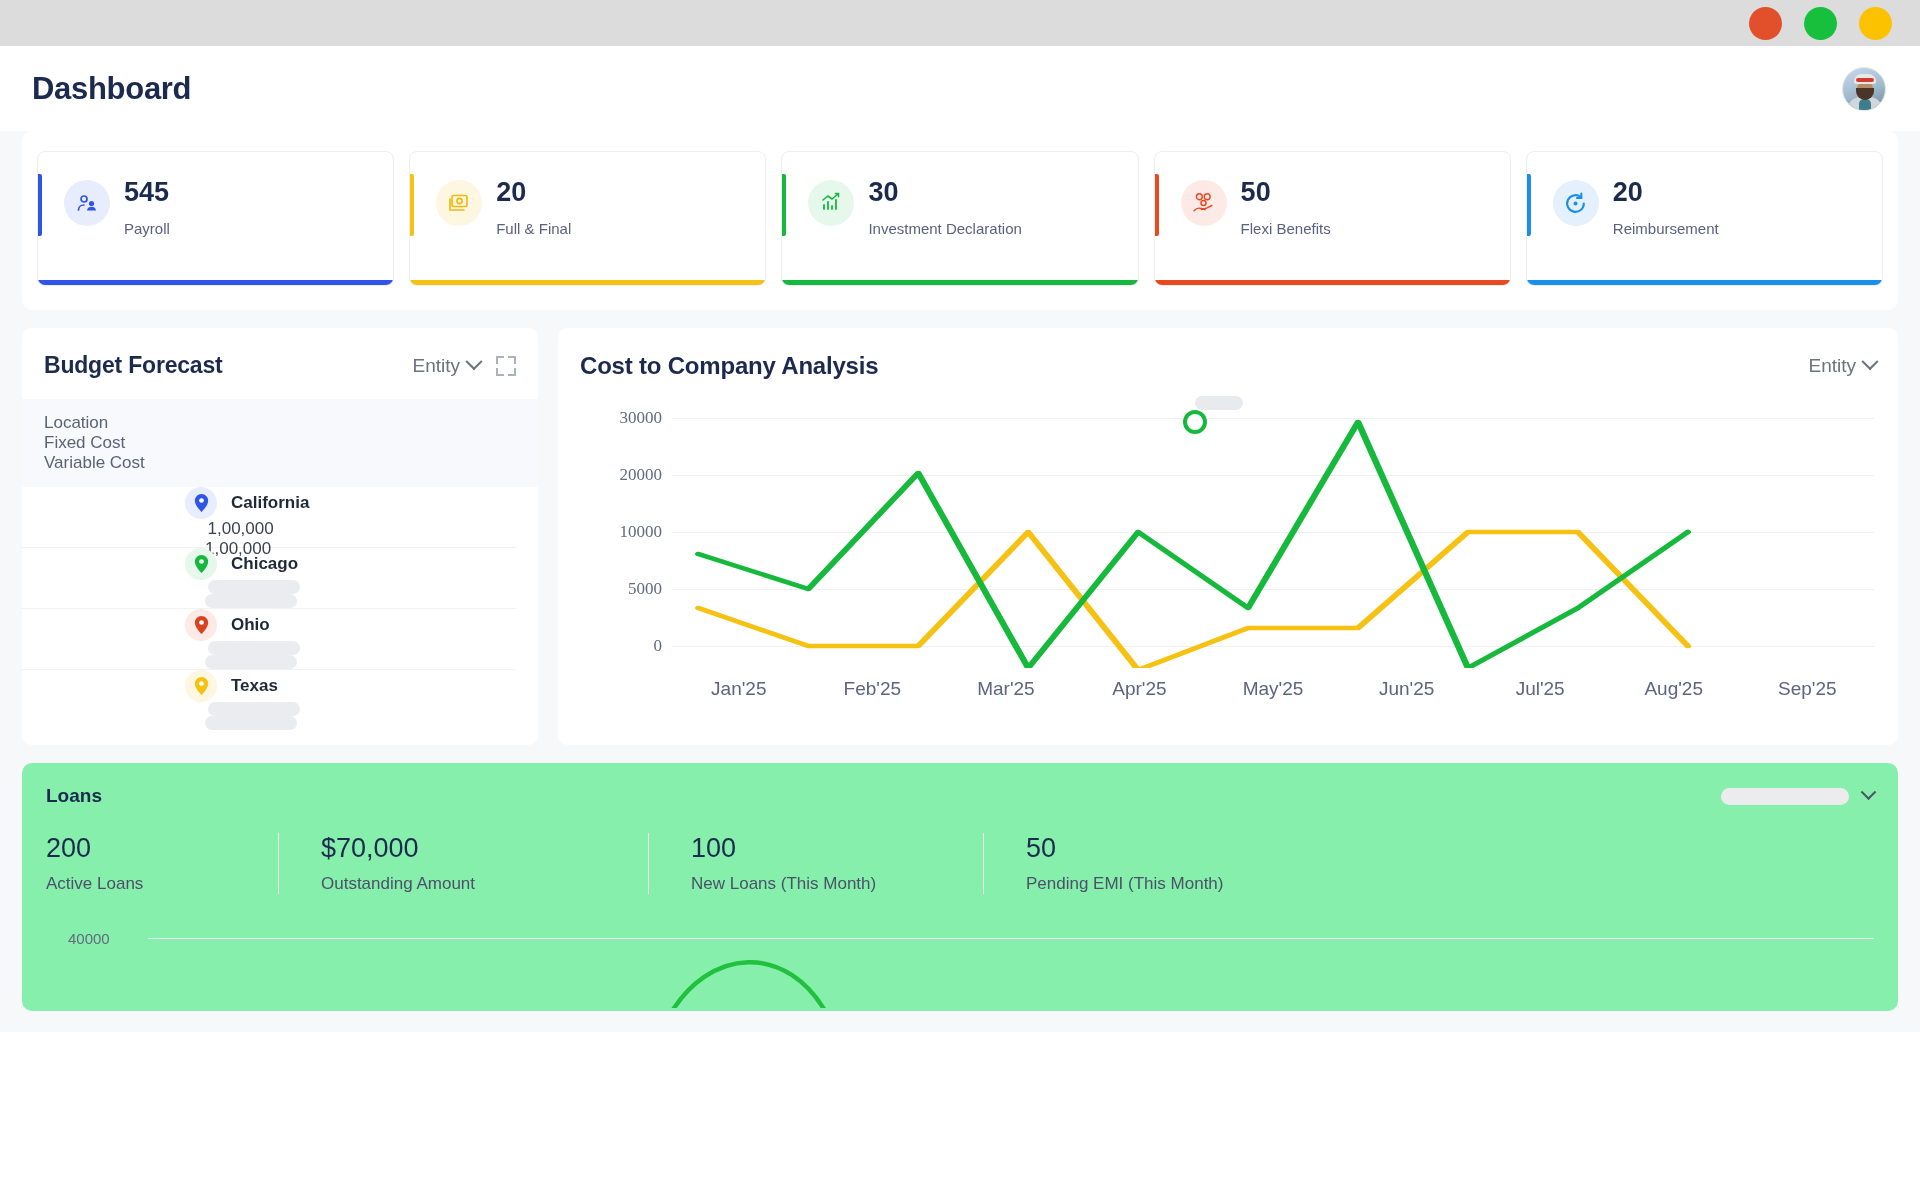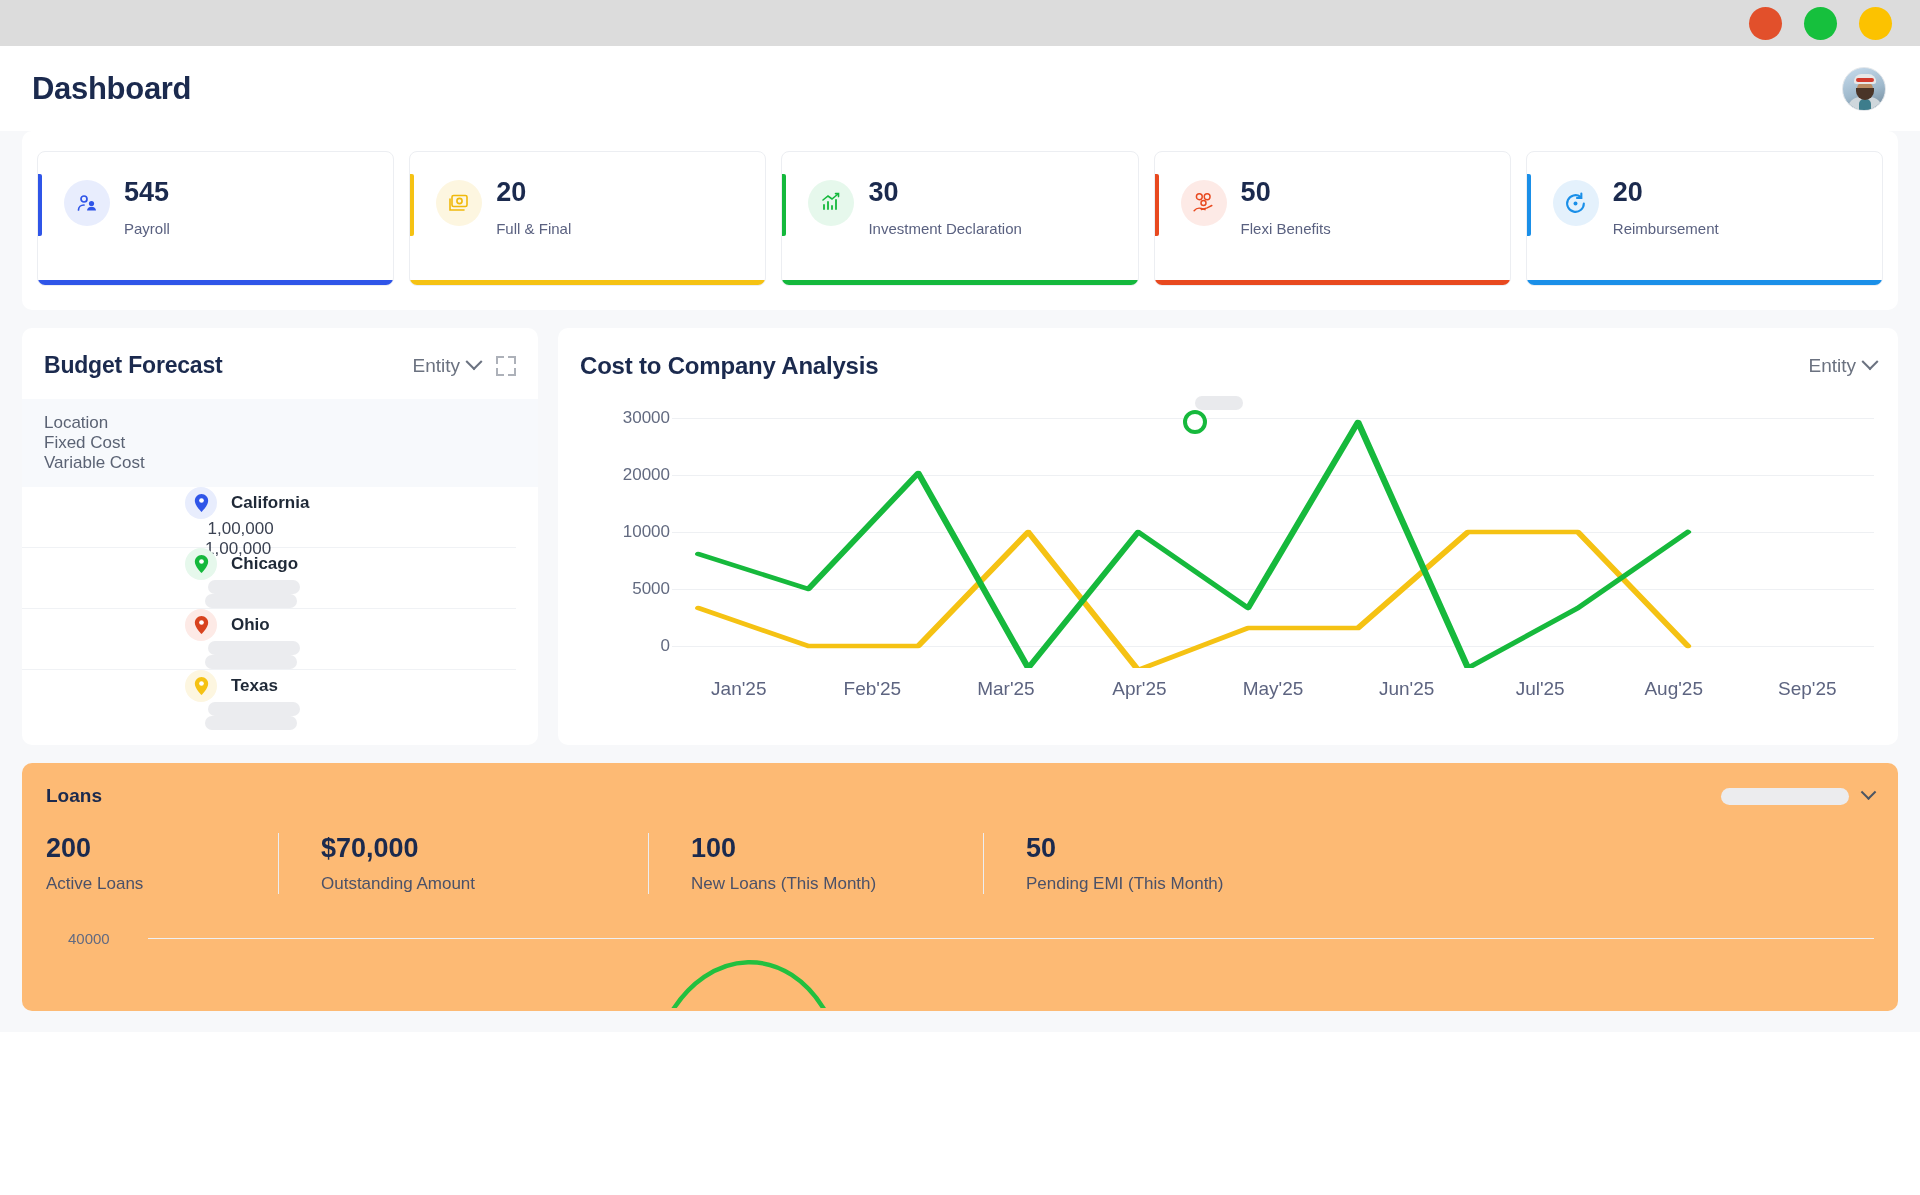--- a/index.html
+++ b/index.html
@@ -111,44 +111,44 @@
   .loc-name { font-size: 17px; font-weight: bold; color: #1f2937; }
   .val-cell { width: 145px; font-size: 17px; color: #3b4252; }
   .val-cell.v2 { width: 150px; }
   .skel { height: 14px; border-radius: 8px; background: #ebecef; width: 92px; }
 
   
   .cc-body { padding: 0 24px 0 18px; position: relative; }
   .cc-chart { position: relative; height: 268px; }
   .y-lab { position: absolute; right: 0; transform: translateY(-50%);
     font-size: 17px; color: #626a80; white-space: nowrap; }
-  .y-axis { position: absolute; left: 8px; top: 0; width: 86px; height: 100%; }
+  .y-axis { position: absolute; left: 0; top: 0; width: 86px; height: 100%; font-family: Liberation Serif, serif; }
   .plot { position: absolute; left: 96px; right: 0; top: 0; bottom: 0; }
   .gridline { position: absolute; left: 0; right: 0; height: 1px; background: #eef0f3; }
   .x-axis { display: flex; margin-left: 96px; margin-top: 10px; }
   .x-lab { flex: 1; text-align: center; font-size: 19px; color: #5d6480; }
   .tooltip-skel { position: absolute; width: 48px; height: 14px; border-radius: 7px;
     background: #e9eaed; }
 
   
-  .loans-panel { background:#fdba74; border-radius: 10px; padding: 22px 24px 0 24px;
+  .loans-panel { background:#86efac; border-radius: 10px; padding: 22px 24px 0 24px;
     height: 248px; overflow: hidden; position: relative; }
   .loans-head { display: flex; align-items: center; justify-content: space-between; }
   .loans-title { font-size: 19px; font-weight: bold; color: #1b2a4e; }
   .loans-select { display: flex; align-items: center; gap: 14px; }
   .loans-skel { width: 128px; height: 17px; border-radius: 9px; background: #ececee; }
   .chev2 { width: 11px; height: 11px; border-right: 2.2px solid #4b5563;
     border-bottom: 2.2px solid #4b5563; transform: rotate(45deg) translate(-3px,-3px); }
   .loan-stats { display: flex; margin-top: 26px; }
   .loan-stat { padding: 0 0 0 0; }
   .loan-stat.s0 { width: 232px; }
   .loan-stat.s1 { width: 370px; border-left: 1px solid #eceef2; padding-left: 42px; }
   .loan-stat.s2 { width: 335px; border-left: 1px solid #eceef2; padding-left: 42px; }
   .loan-stat.s3 { padding-left: 42px; border-left: 1px solid #eceef2; }
-  .loan-val { font-size: 27px; font-weight: bold; color: #1b2a4e; }
+  .loan-val { font-size: 27px; font-weight: normal; color: #1b2a4e; }
   .loan-lab { font-size: 17px; color: #4b5168; margin-top: 10px; }
   .loans-chart { position: relative; height: 70px; margin-top: 30px; }
   .loans-ylab { position: absolute; left: 22px; top: 6px; font-size: 15px; color: #626a80; }
   .loans-grid { position: absolute; left: 102px; right: 0; top: 14px; height: 1px; background: #eef0f3; }
 </style>
 </head>
 <body>
 
 <div class="window">
 

